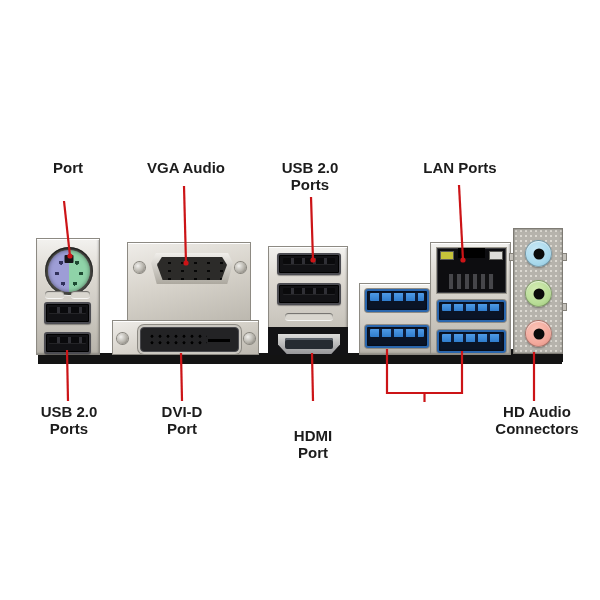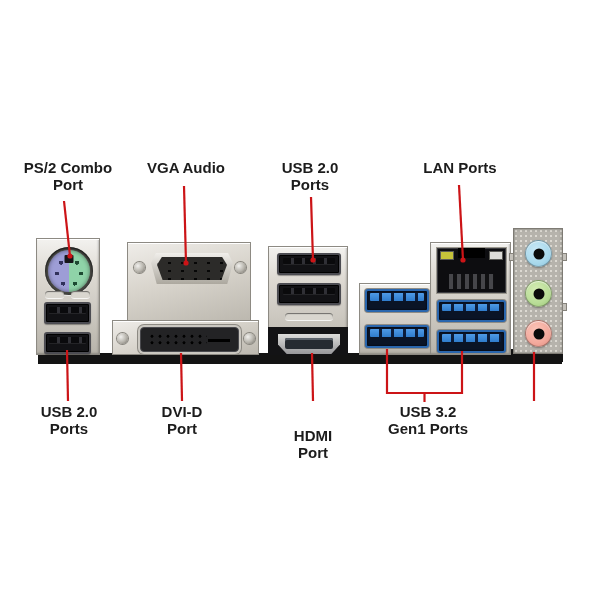--- a/index.html
+++ b/index.html
@@ -164,21 +164,20 @@
     </g>
     <g fill="#cc1417">
       <circle cx="70" cy="256" r="2.6"></circle>
       <circle cx="186" cy="263" r="2.6"></circle>
       <circle cx="313" cy="260" r="2.6"></circle>
       <circle cx="463" cy="260" r="2.6"></circle>
     </g>
   </svg>
 
   <div class="label" style="left:68px;top:160px;">
-    <span>PS/2 Combo</span>
     <span>Port</span>
   </div>
   <div class="label" style="left:186px;top:160px;">
     <span>VGA Audio</span>
   </div>
   <div class="label" style="left:310px;top:160px;">
     <span>USB 2.0</span>
     <span>Ports</span>
   </div>
   <div class="label" style="left:460px;top:160px;">
@@ -189,18 +188,18 @@
     <span>Ports</span>
   </div>
   <div class="label" style="left:182px;top:404px;">
     <span>DVI-D</span>
     <span>Port</span>
   </div>
   <div class="label" style="left:313px;top:428px;">
     <span>HDMI</span>
     <span>Port</span>
   </div>
-  <div class="label" style="left:428px;top:404px;">
-    <span>USB 3.2</span>
-    <span>Gen1 Ports</span>
+  <div class="label" style="left:537px;top:404px;">
+    <span>HD Audio</span>
+    <span>Connectors</span>
   </div>
 
 </div>
 
 </body></html>

